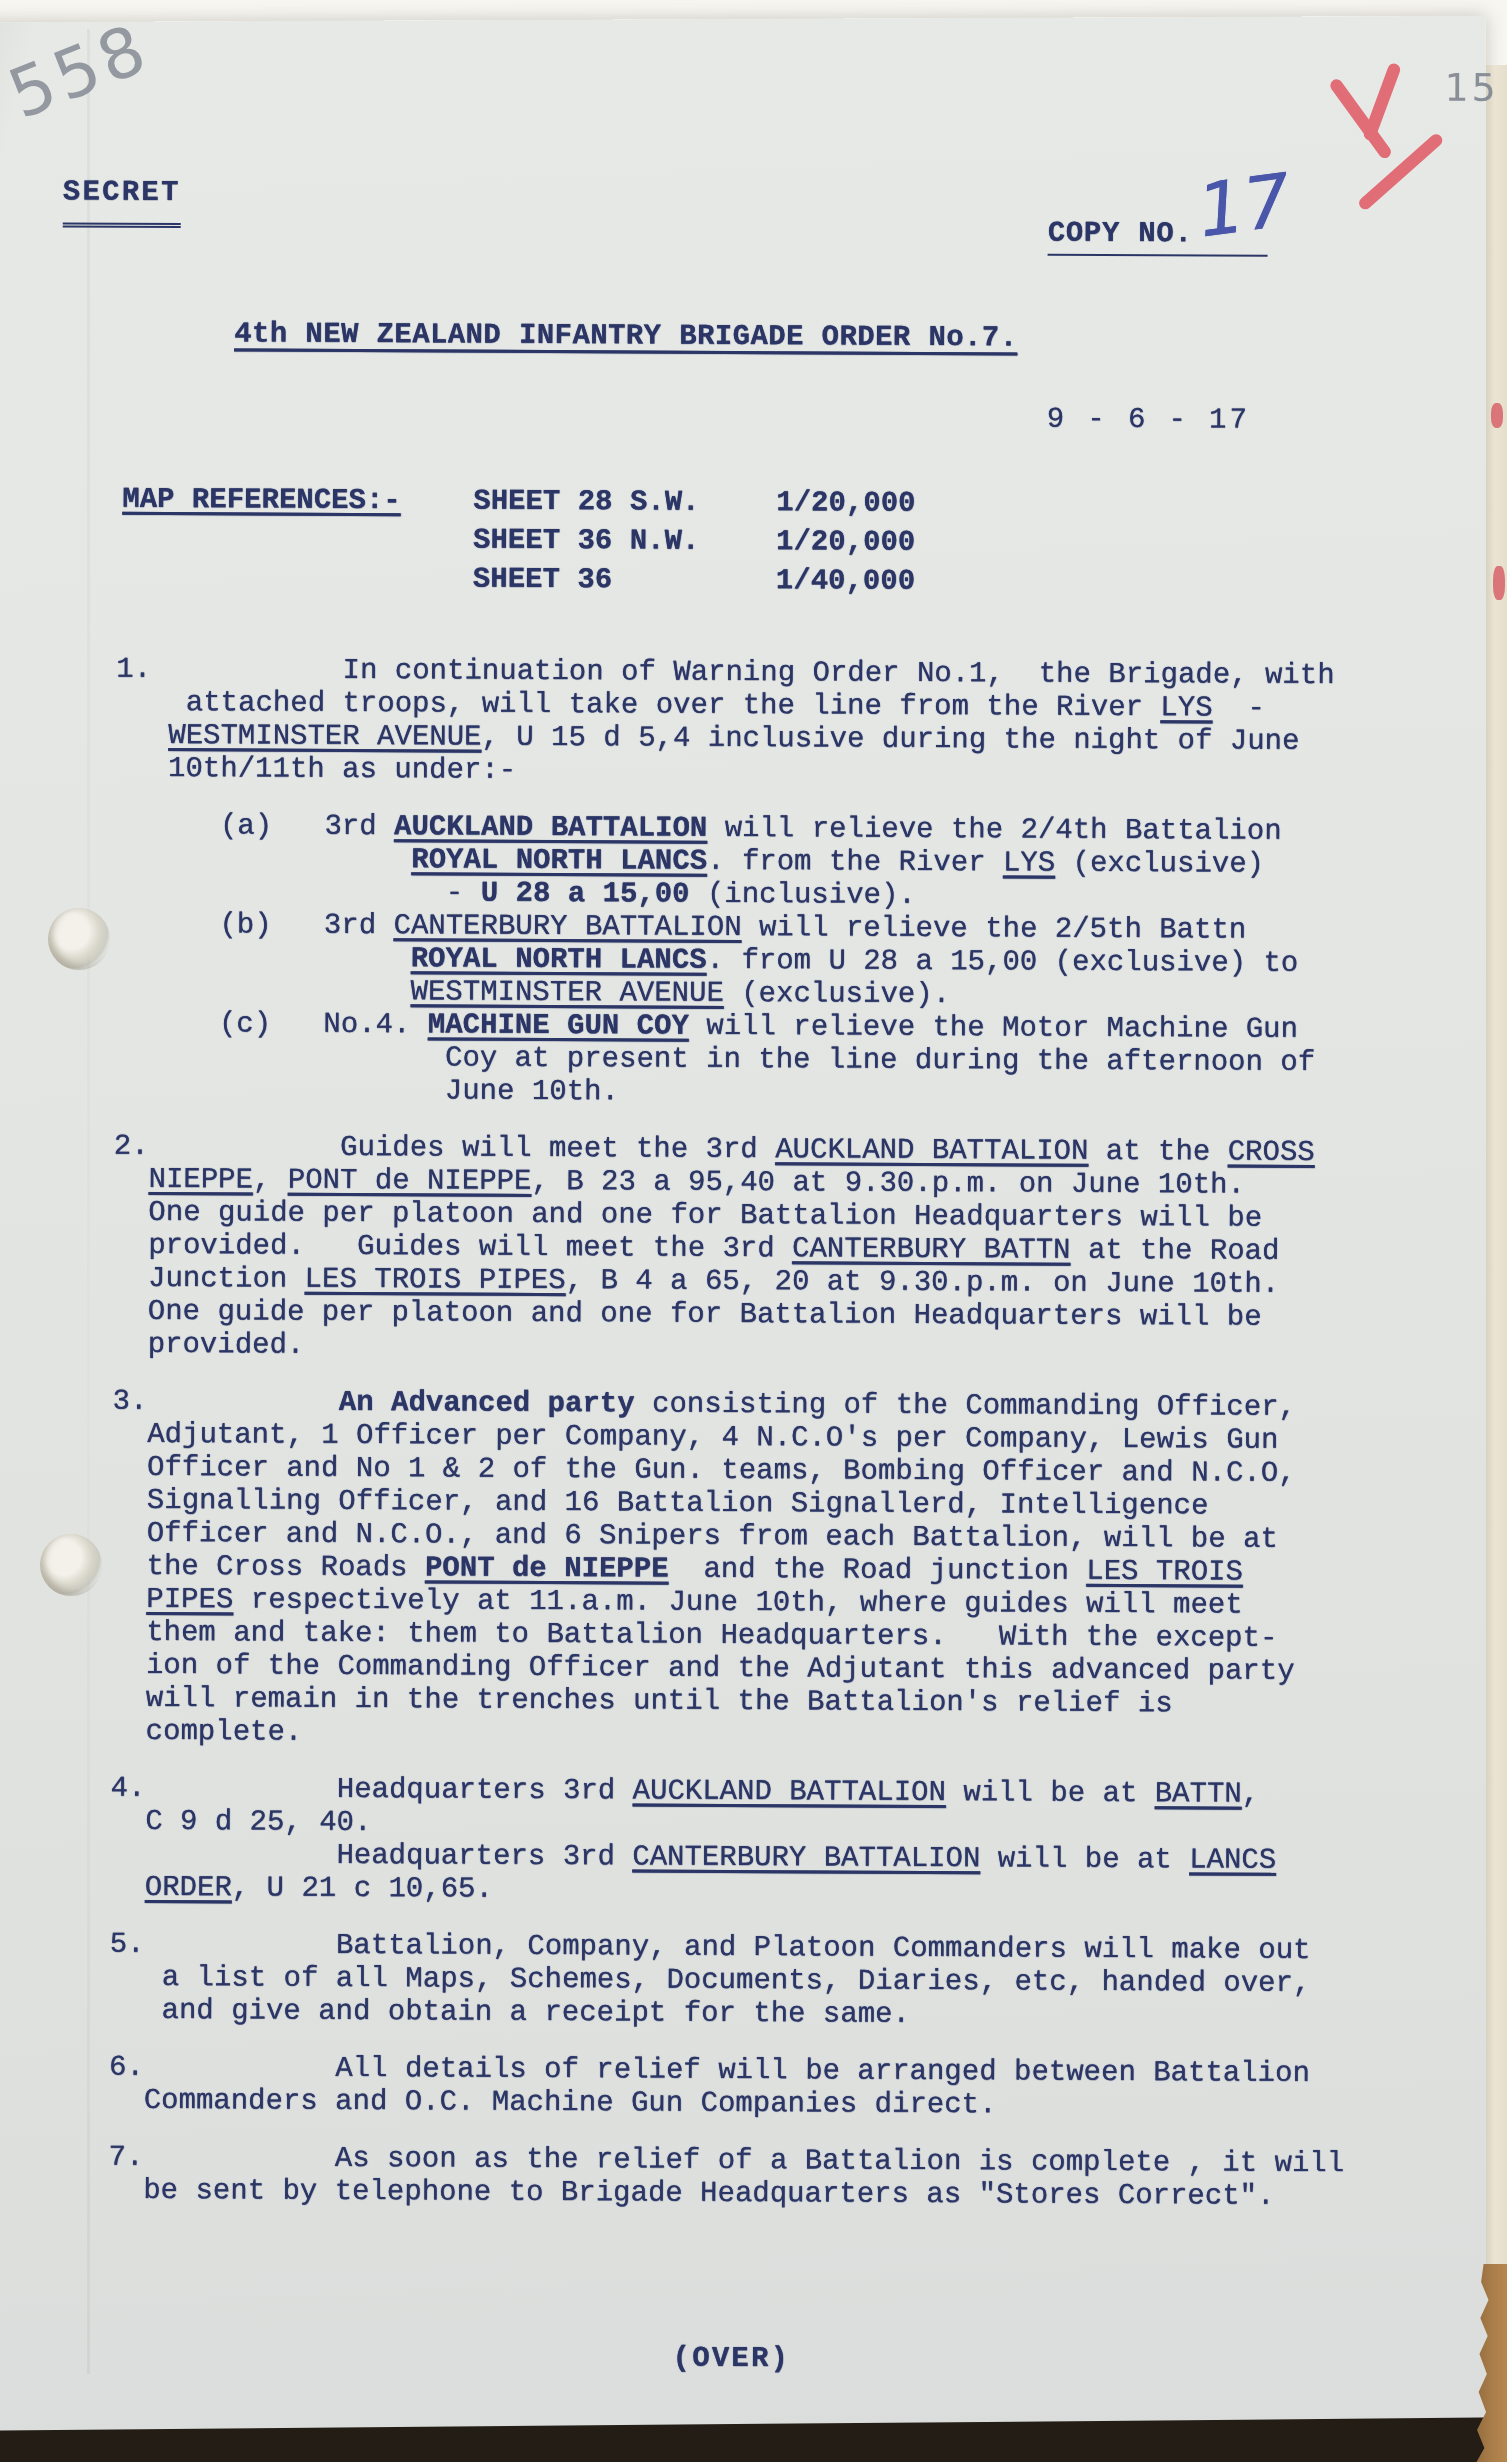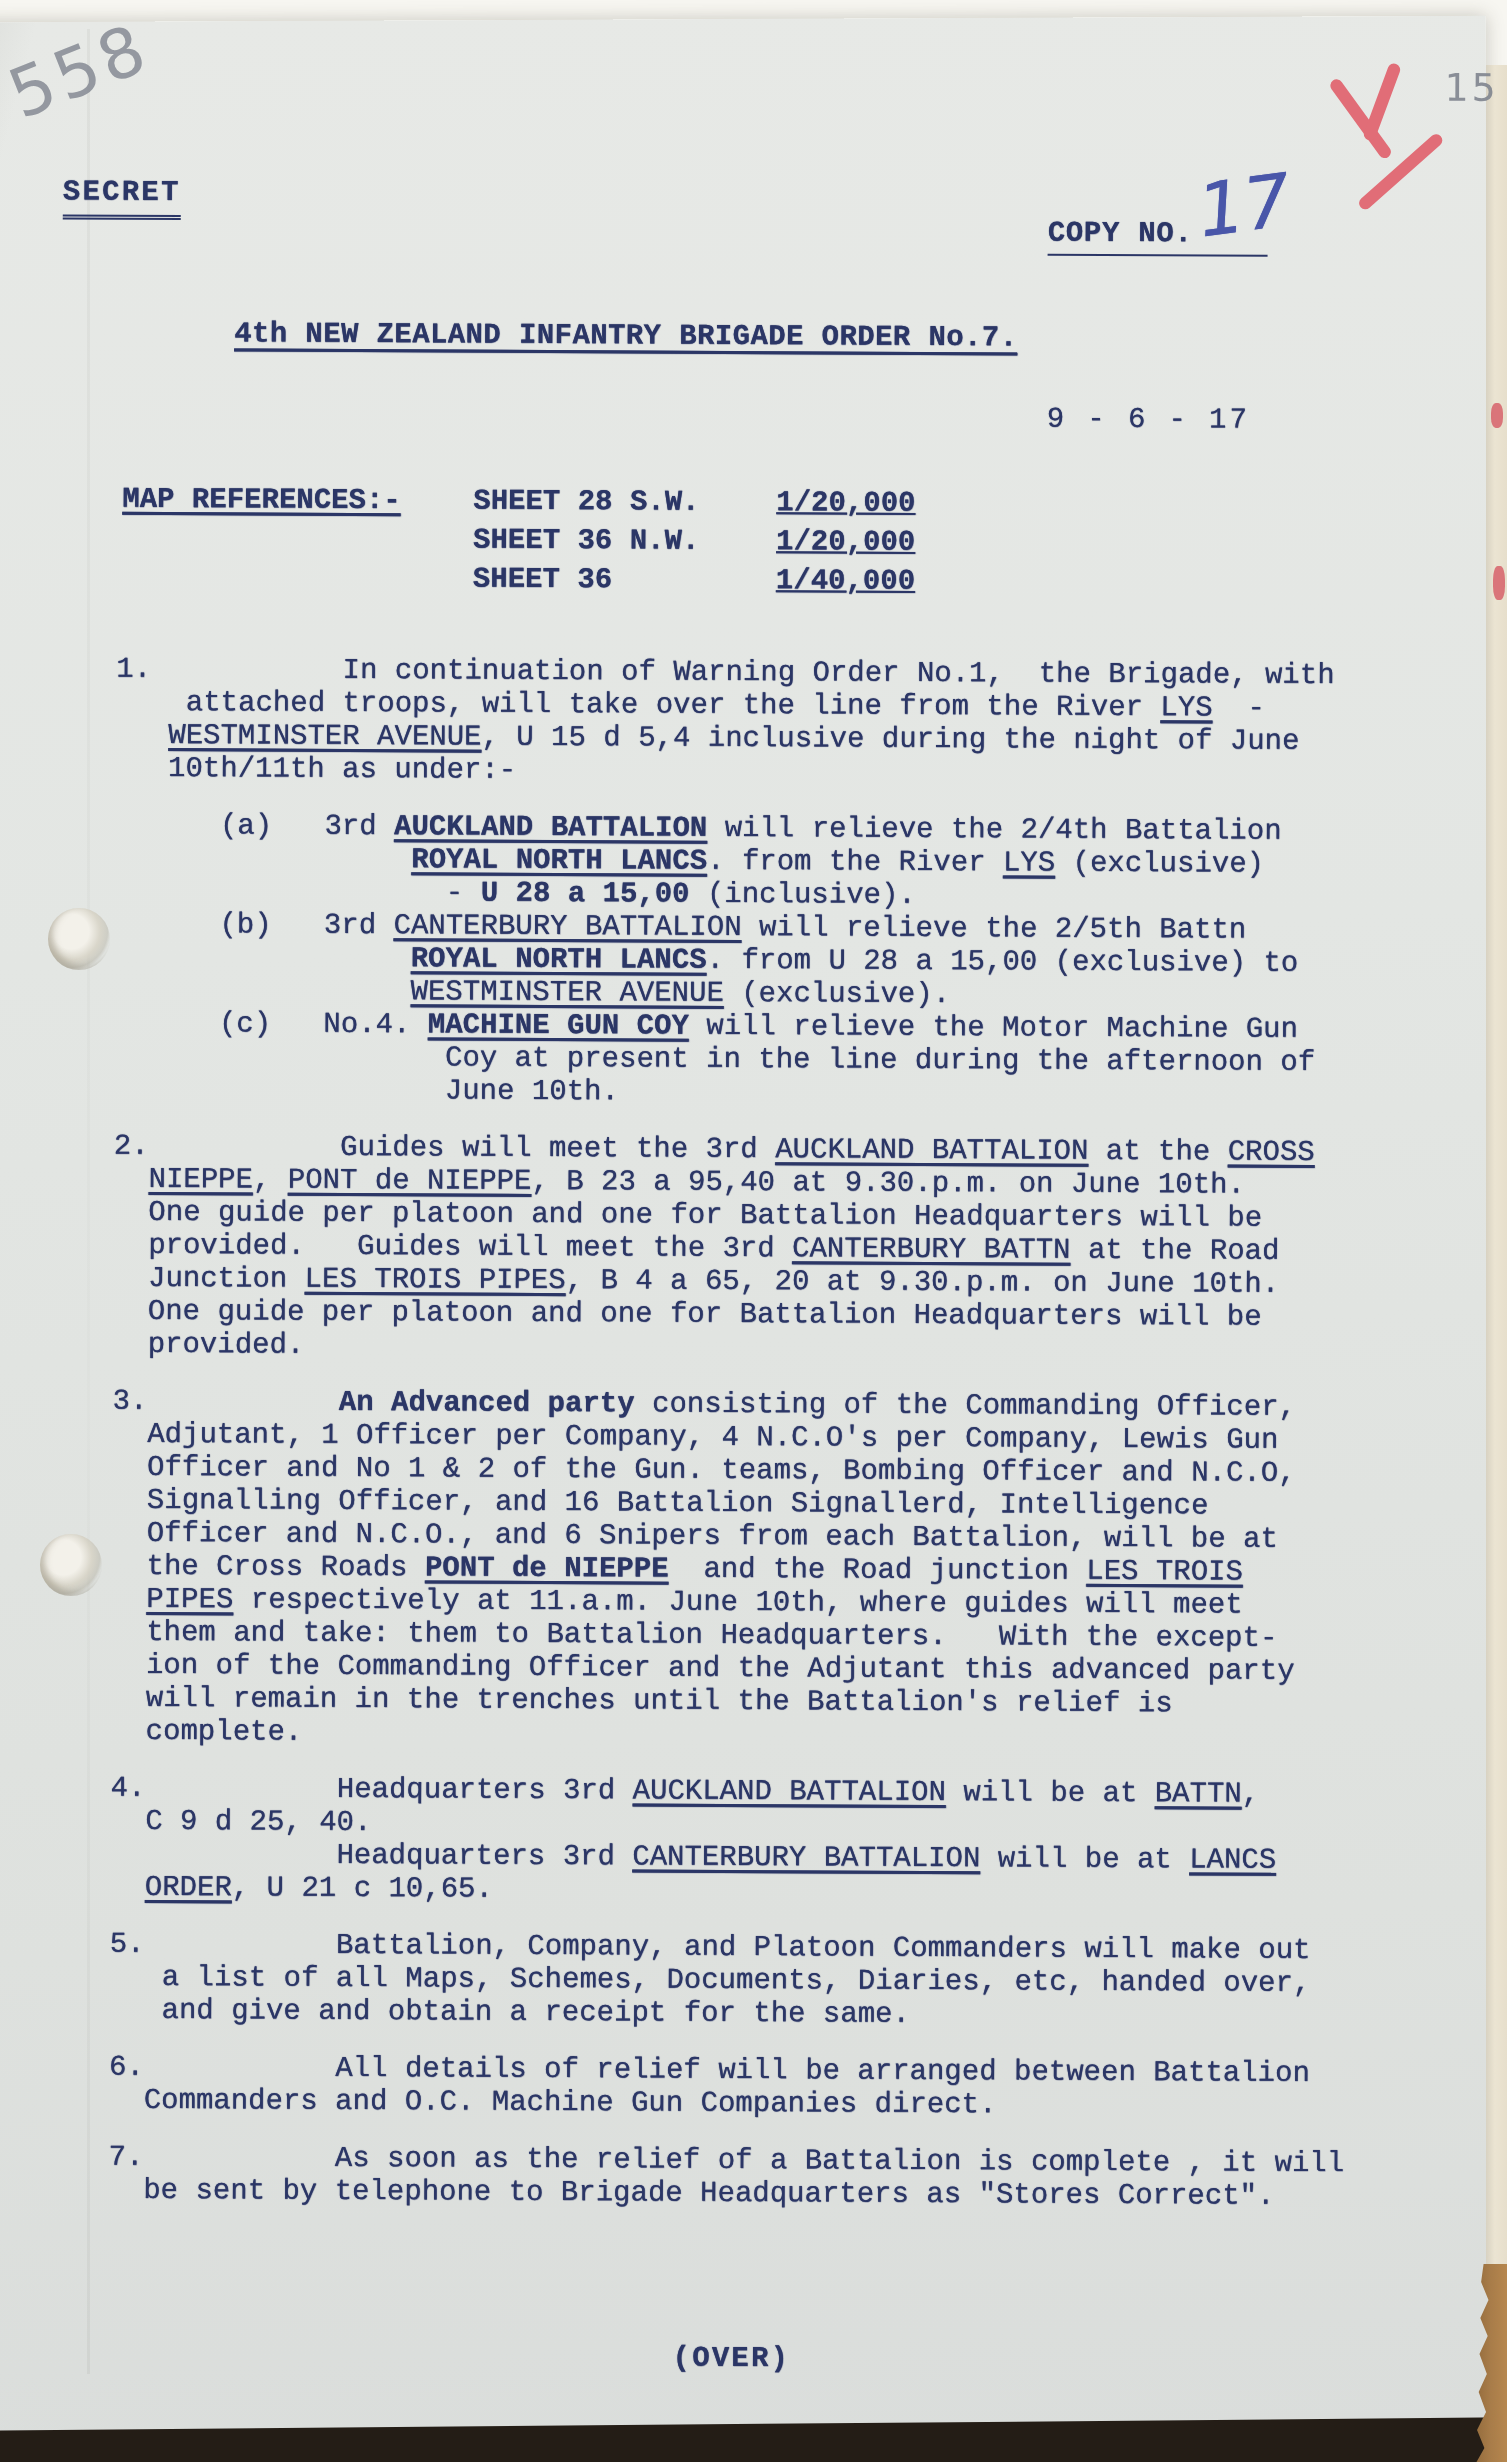--- a/index.html
+++ b/index.html
@@ -29,34 +29,34 @@
   
   .content{position:absolute;inset:0;z-index:2;transform:rotate(0.3deg);transform-origin:735px 367px;}
   .typed{color:#2b3666;text-shadow:0 0 1px rgba(43,54,102,.85),0.4px 0.6px 0 rgba(43,54,102,.28);}
   .pencil{color:#80858f;font-family:"DejaVu Sans",sans-serif;}
   .abs{position:absolute;}
   .u{text-decoration:underline;text-decoration-thickness:2.6px;text-underline-offset:5.1px;}
   .b{font-weight:700;}
   .archive-no{left:5.9px;top:35px;font-size:68px;opacity:.8;transform:rotate(-22deg);letter-spacing:4.4px;}
   .page-no{left:1443px;top:62px;font-size:38px;opacity:.9;letter-spacing:2.9px;text-align:right;}
   .secret{left:62px;top:179px;font-size:29px;font-weight:700;letter-spacing:2.2px;
-      border-bottom:5.9px double #2b3666;padding-bottom:6px;}
+      border-bottom:5.9px double #2b3666;padding-bottom:14px;}
   .copy-label{left:1047px;top:215px;font-size:29px;font-weight:700;letter-spacing:0.7px;}
   .copy-label span{display:inline-block;width:220px;border-bottom:2.9px solid #2b3666;padding-bottom:4.4px;}
   .copy-value{left:1197px;top:160px;font-size:73px;color:#4956a9;font-style:italic;
       font-family:"DejaVu Sans",sans-serif;transform:rotate(-8deg);text-shadow:0 0 0.7px #4956a9;}
   .red-mark{left:1319px;top:59px;}
   .title{left:234px;top:320px;font-size:29px;font-weight:700;letter-spacing:0.4px;}
   .title .u{text-decoration-thickness:3.3px;text-underline-offset:7.3px;}
   .date{left:1047px;top:401px;font-size:29px;letter-spacing:2.9px;}
   .maprefs{left:123px;top:483px;font-size:29px;line-height:39px;}
   .maprow{display:flex;}
   .maprow .c1{width:351px;}
   .maprow .c2{width:303px;font-weight:700;}
-  .maprow .c3{font-weight:600;text-decoration:underline;}
+  .maprow .c3{font-weight:600;}
   .doc-body{left:118px;top:656px;right:59px;font-size:29px;line-height:33px;}
   .tl{white-space:pre;min-height:33px;}
   .para{margin:0 0 24px 0;}
   .kind-item{margin:0;}
   .kind-item-last{margin:0 0 23.5px 0;}
   .doc-body > div:nth-child(8){margin-top:14.7px;}
   .doc-body > div:nth-child(9){margin-top:7.3px;}
   .over{left:663px;top:2342px;font-size:29px;font-weight:700;letter-spacing:2.2px;margin-left:20px;}
 </style>
 </head>

